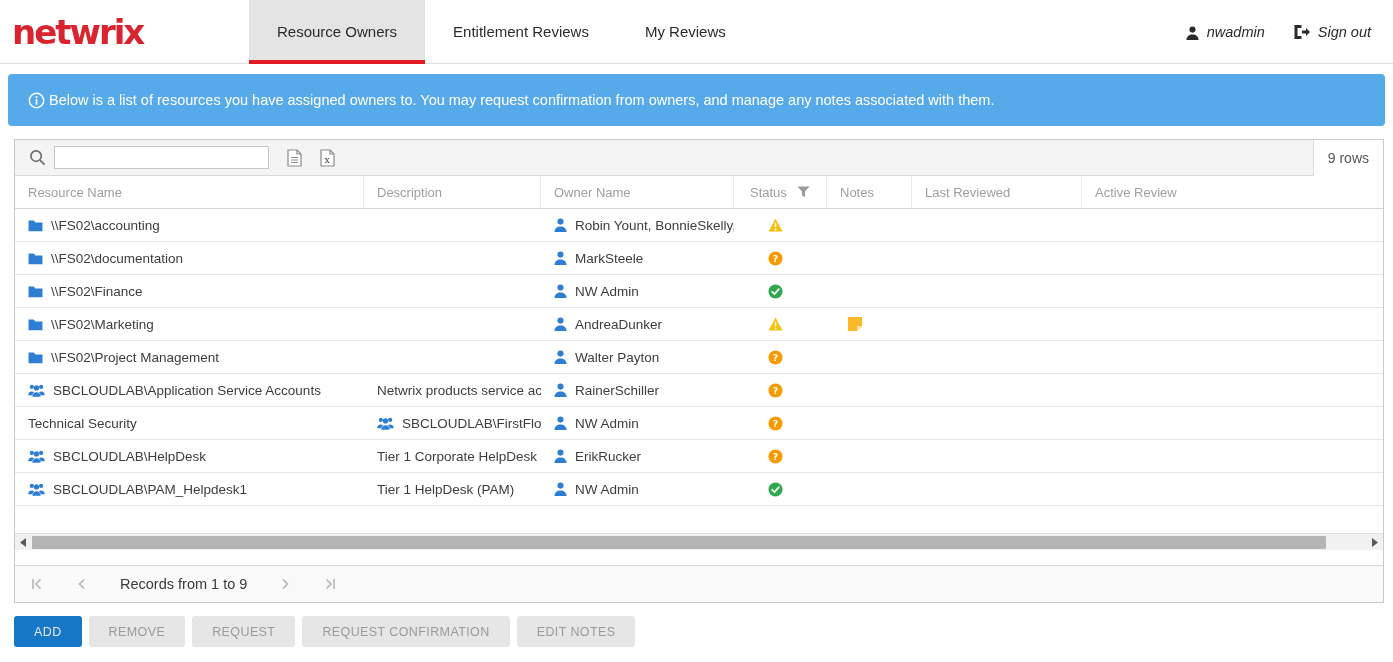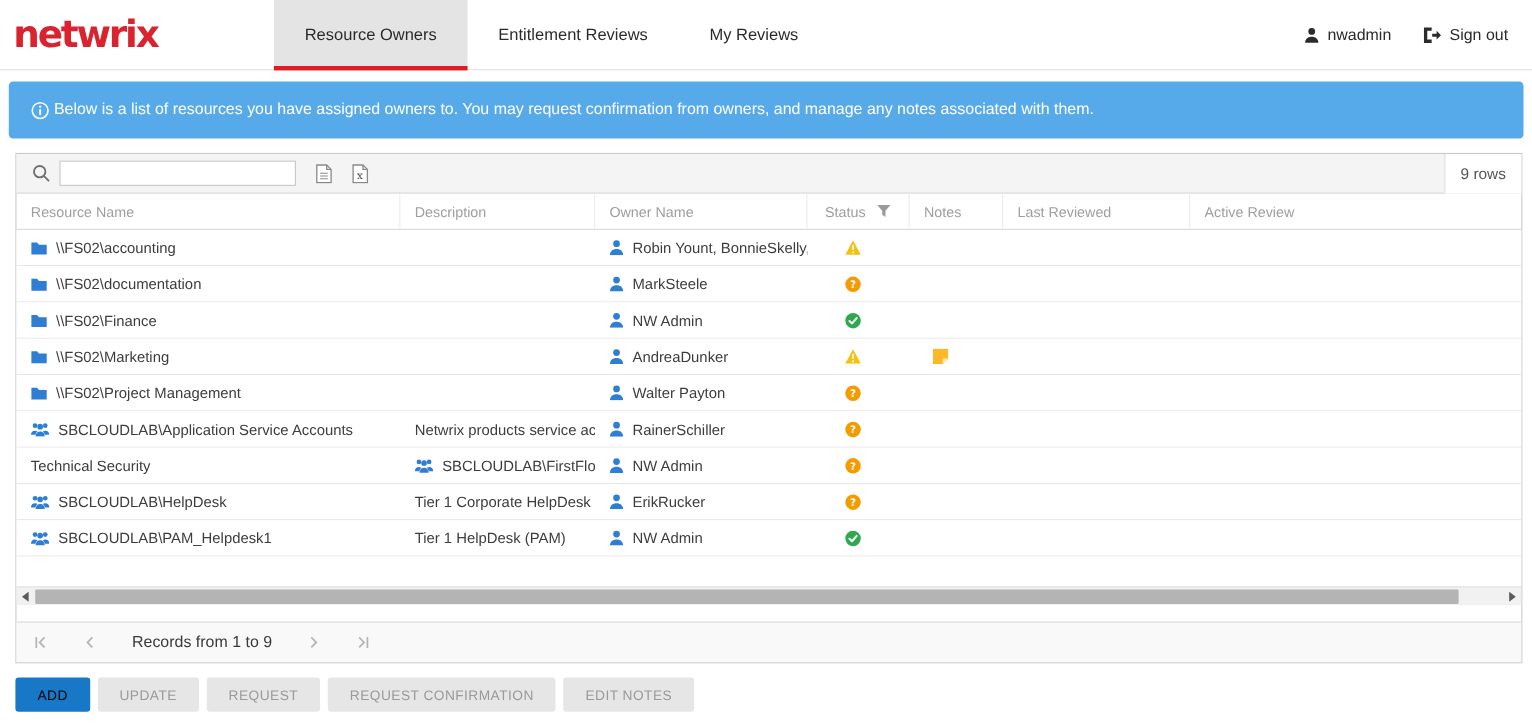--- a/index.html
+++ b/index.html
@@ -8,21 +8,21 @@
 
   
   .appbar { height:64px; display:flex; align-items:stretch; border-bottom:1px solid #e0e0e0; background:#fff; }
   .logo { width:249px; display:flex; align-items:center; padding-left:12px; }
   .logo span { font-size:34px; font-weight:bold; color:#d9232e; letter-spacing:-2px; font-family:"DejaVu Sans", sans-serif; }
   .tabs { display:flex; align-items:stretch; }
   .tab { display:flex; align-items:center; padding:0 28px; font-size:15px; color:#2b2b2b; cursor:pointer; position:relative; }
   .tab.active { background:#e4e4e4; }
   .tab.active::after { content:""; position:absolute; left:0; right:0; bottom:-1px; height:4px; background:#e21b22; }
   .userarea { margin-left:auto; display:flex; align-items:center; gap:28px; padding-right:22px; }
-  .useritem { display:flex; align-items:center; gap:8px; font-size:14.5px; color:#2b2b2b; }
+  .useritem { display:flex; align-items:flex-end; gap:8px; font-size:14.5px; color:#2b2b2b;font-style:italic; }
 
   
   .banner { margin:10px 8px 0 8px; height:52px; background:#57aaea; border-radius:4px;
             display:flex; align-items:center; gap:4px; padding:0 20px; color:#fff; font-size:14.5px; }
 
   
   .panel { margin:13px 9px 0 14px; border:1px solid #c9c9c9; background:#fff; display:flex; flex-direction:column; height:464px; }
   .toolbar { height:36px; background:#f4f4f4; border-bottom:1px solid #d8d8d8; display:flex; align-items:center; padding-left:10px; }
   .toolbar .searchico { margin:0 8px 0 4px; display:flex; }
   .toolbar input { width:215px; height:23px; border:1px solid #c6c6c6; background:#fff; padding:0 6px; font-size:13px; color:#333; outline:none; }
@@ -47,21 +47,21 @@
 
   
   .pager { height:37px; background:#f9f9f9; border-top:1px solid #d8d8d8; display:flex; align-items:center; padding-left:16px; gap:34px;margin-top:15px; }
   .pbtn { display:flex; align-items:center; cursor:pointer; }
   .plabel { font-size:14.5px; color:#3a3a3a; }
 
   
   .footer { display:flex; gap:7px; margin:13px 0 0 14px; }
   .btn { height:31px; border:none; border-radius:3px; font-size:12.5px; letter-spacing:0.4px; padding:0 20px;
          font-family:"Liberation Sans", sans-serif; cursor:pointer; }
-  .btn.primary { background:#1878c8; color:#000000; }
+  .btn.primary { background:#1878c8; color:#e5e5e5; }
   .btn.disabled { background:#e6e6e6; color:#9a9a9a; }
 </style>
 </head>
 <body>
 
 <div class="page">
 
   <div class="appbar">
     <div class="logo">
       <span>netwrix</span>
@@ -543,19 +543,19 @@
         <svg width="12" height="12" viewBox="0 0 12 12">
             <polyline points="2.5,1.5 7,6 2.5,10.5" fill="none" stroke="#b5b5b5" stroke-width="1.6"></polyline>
             <line x1="10" y1="1" x2="10" y2="11" stroke="#b5b5b5" stroke-width="1.6"></line>
           </svg>
       </span>
     </div>
   </div>
 
   <div class="footer">
     <button class="btn primary">ADD</button>
-    <button class="btn disabled">UPDATE</button>
+    <button class="btn disabled">REMOVE</button>
     <button class="btn disabled">REQUEST</button>
     <button class="btn disabled">REQUEST CONFIRMATION</button>
     <button class="btn disabled">EDIT NOTES</button>
   </div>
 
 </div>
 
 </body></html>

